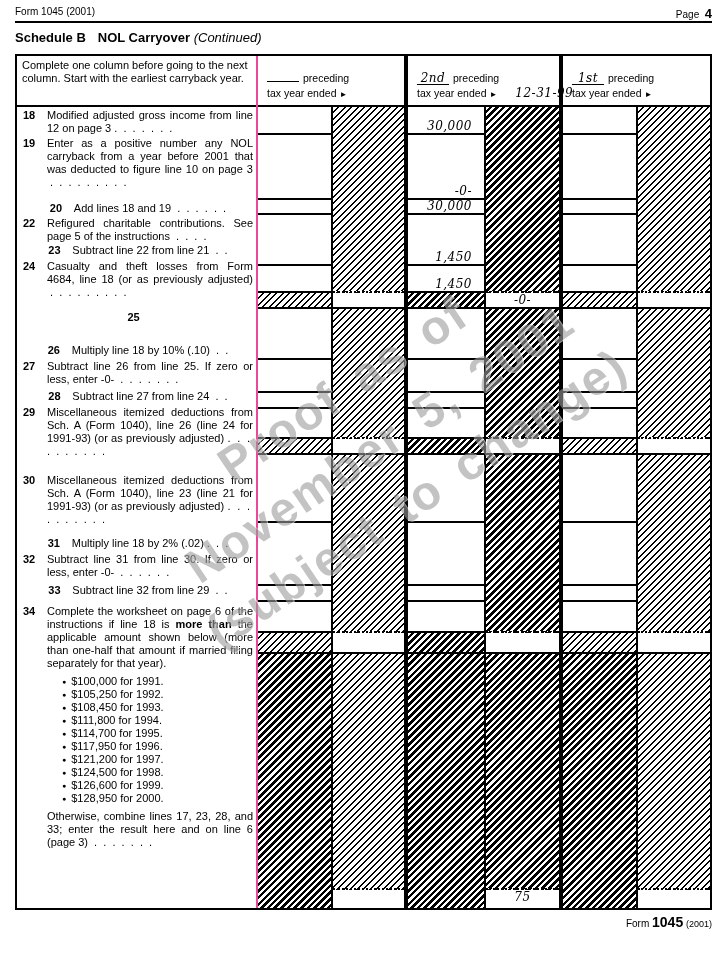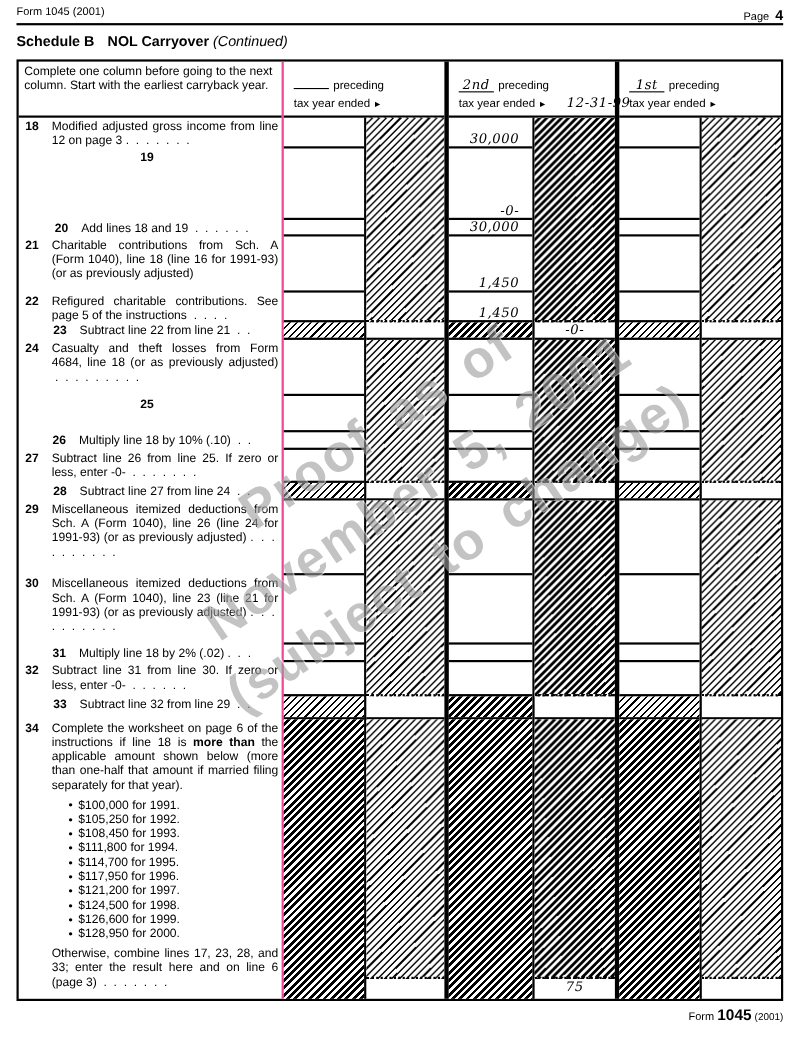--- a/index.html
+++ b/index.html
@@ -92,28 +92,25 @@
 
     <div class="desccol">
       <div class="deschead">Complete one column before going to the next column. Start with the earliest carryback year.</div>
 
       <div class="drow" style="height:28px">
         <span class="lnum">18</span>
         <div class="dtext">Modified adjusted gross income from line 12 on page 3 .&nbsp; .&nbsp; .&nbsp; .&nbsp; .&nbsp; .&nbsp; .</div>
       </div>
       <div class="drow" style="height:65px">
         <span class="lnum">19</span>
+        <div class="dtext">Enter as a positive number any NOL carryback from a year before 2001 that was deducted to figure line 10 on page 3 &nbsp;.&nbsp; .&nbsp; .&nbsp; .&nbsp; .&nbsp; .&nbsp; .&nbsp; .&nbsp; .</div>
       </div>
       <div class="drow" style="height:15px">
         <span class="lnum">20</span>
         <div class="dtext">Add lines 18 and 19 &nbsp;.&nbsp; .&nbsp; .&nbsp; .&nbsp; .&nbsp; .</div>
-      </div>
-      <div class="drow" style="height:51px">
-        <span class="lnum">21</span>
-        <div class="dtext">Charitable contributions from Sch. A (Form 1040), line 18 (line 16 for 1991-93) (or as previously adjusted)</div>
       </div>
       <div class="drow" style="height:27px">
         <span class="lnum">22</span>
         <div class="dtext">Refigured charitable contributions. See page 5 of the instructions &nbsp;.&nbsp; .&nbsp; .&nbsp; .</div>
       </div>
       <div class="drow" style="height:16px">
         <span class="lnum">23</span>
         <div class="dtext">Subtract line 22 from line 21 &nbsp;.&nbsp; .</div>
       </div>
       <div class="drow" style="height:51px">

